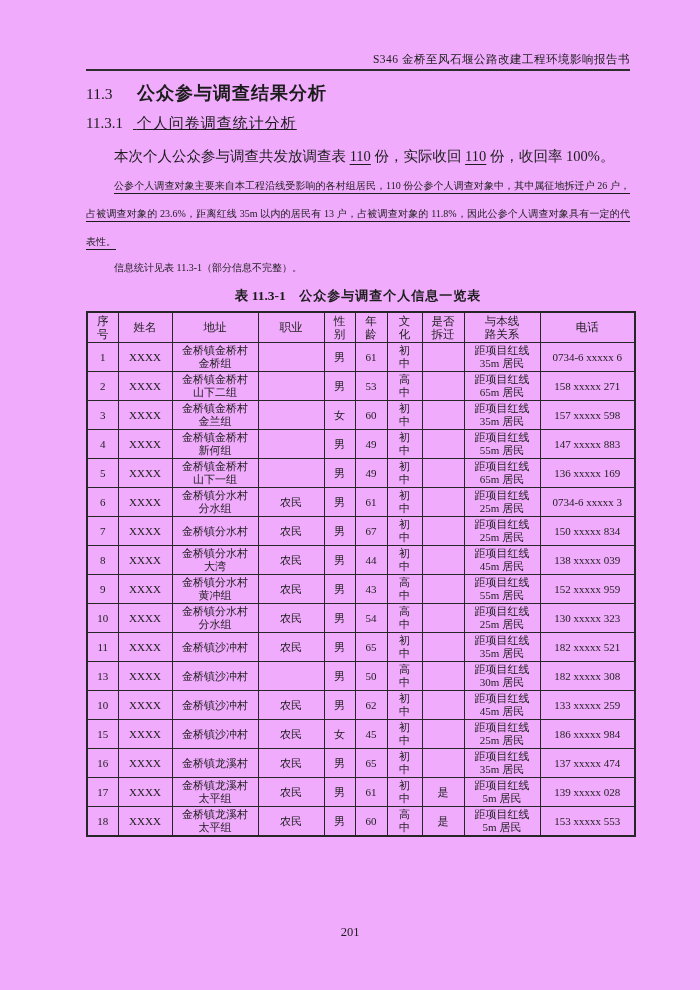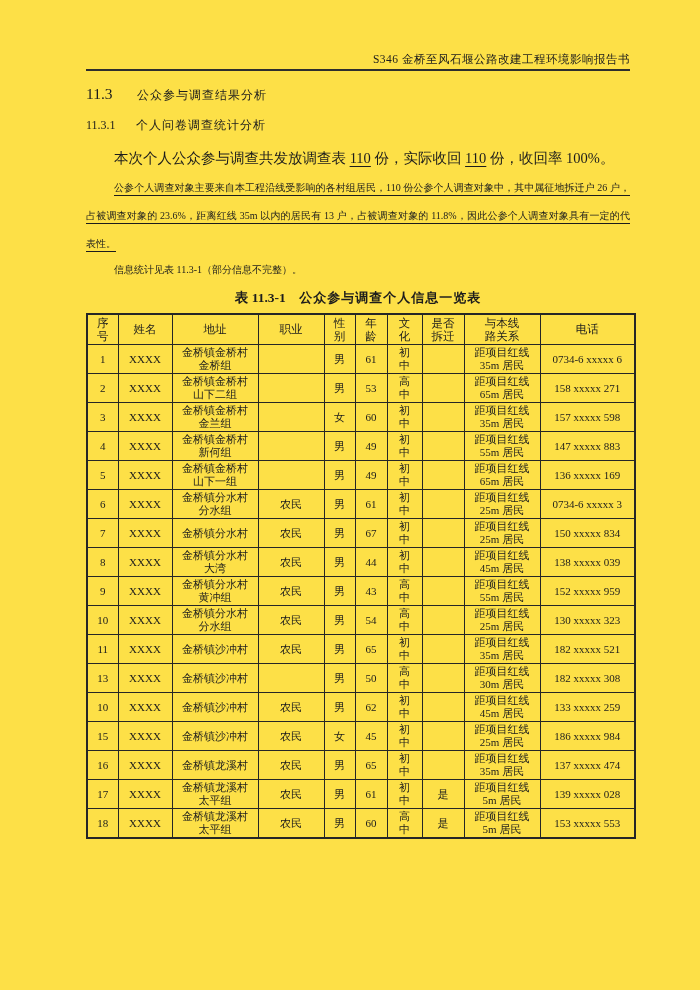--- a/index.html
+++ b/index.html
@@ -4,21 +4,21 @@
 <style>
   html, body {
     margin: 0;
     padding: 0;
     background: #ffffff;
   }
   .page {
     position: relative;
     width: 700px;
     height: 990px;
-    background: #fde047;
+    background: #f0abfc;
     color: #1c1c1c;
     font-family: "Liberation Serif", "DejaVu Serif", serif;
     overflow: hidden;
     box-sizing: border-box;
   }
   .doc-header {
     margin: 0 70px 0 86px;
     padding-top: 52px;
     padding-bottom: 3px;
     border-bottom: 2px solid #2e2e2e;
@@ -42,29 +42,30 @@
     line-height: 21px;
     font-weight: 400;
   }
   .heading1 .hnum,
   .heading2 .hnum {
     display: inline-block;
     min-width: 47px;
   }
   .heading1 .htitle {
     font-family: "Liberation Sans", "DejaVu Sans", sans-serif;
-    font-weight: 400;
+    font-weight: 700;
     letter-spacing: 1px;
-    font-size: 12px;
+    font-size: 18px;
   }
   .heading2 {
     margin: 9px 0 12px;
-    font-size: 12px;
+    font-size: 15px;
     line-height: 21px;
     font-weight: 400;
+    text-decoration: underline;
   }
   .heading2 .htitle {
     letter-spacing: 1px;
   }
   .para-stats {
     margin: 9px 0 0;
     text-indent: 28px;
     font-size: 14.5px;
     line-height: 20px;
   }
@@ -458,14 +459,15 @@
             <td>是</td>
             <td>距项目红线
 5m 居民</td>
             <td>153 xxxxx 553</td>
           </tr>
         </tbody>
     </table>
 
   </main>
 
+  <div class="page-number">201</div>
 
 </div>
 
 </body></html>

